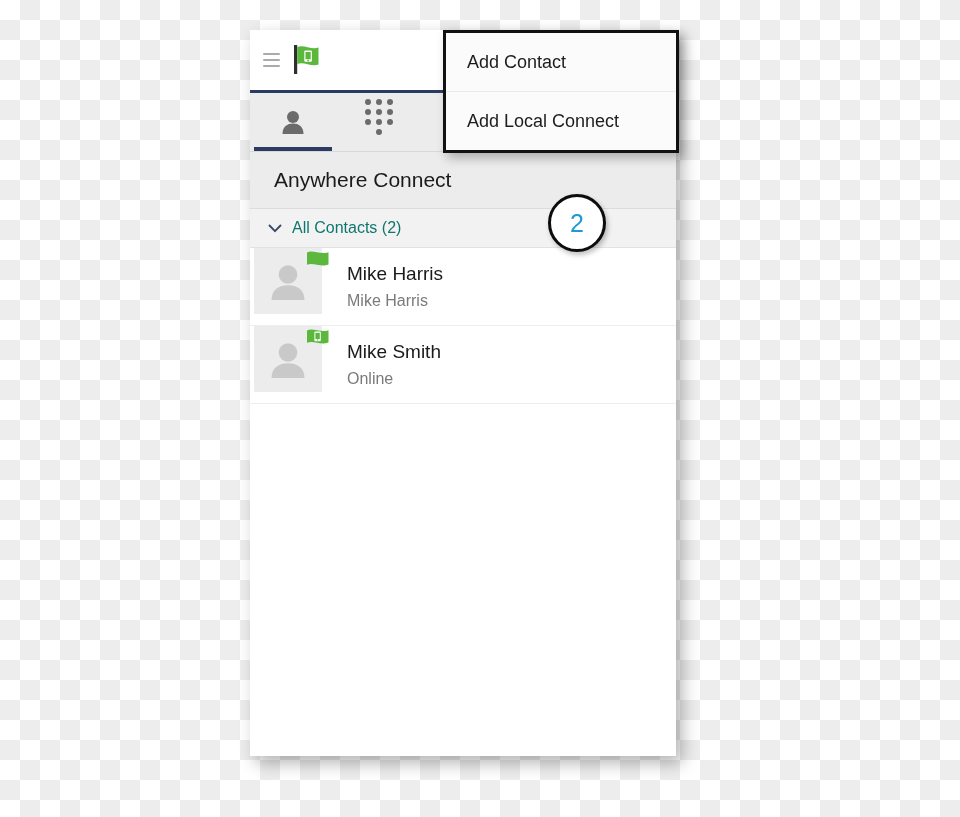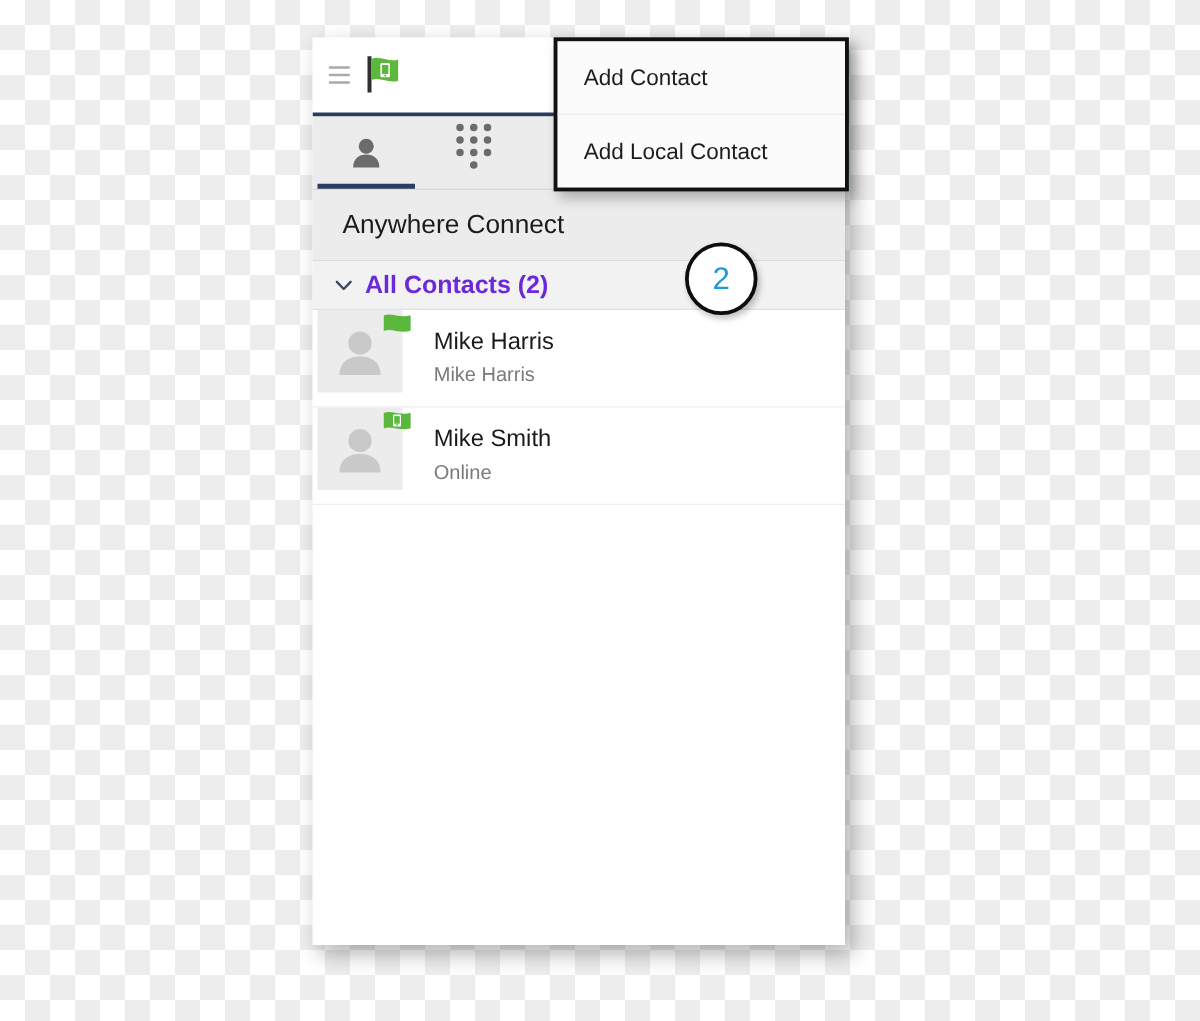--- a/index.html
+++ b/index.html
@@ -152,23 +152,22 @@
   }
   .chevron {
     width: 22px;
     height: 22px;
     display: flex;
     align-items: center;
     justify-content: center;
     margin-right: 6px;
   }
   .group-label {
-    font-size: 20px;
-    color: #6d28d9;
-    font-weight: bold;
+    font-size: 16px;
+    color: #0f766e;
   }
 
   
   .contact-list {
     background: #ffffff;
   }
   .contact-row {
     height: 77px;
     display: flex;
     border-bottom: 1px solid #eeeeee;
@@ -213,21 +212,21 @@
     line-height: 1.45;
     margin-top: 2px;
   }
 
   
   .dropdown-menu {
     position: absolute;
     left: 443px;
     top: 30px;
     width: 230px;
-    background: #14532d;
+    background: #e5e5e5;
     border: 3px solid #111111;
     box-shadow: 4px 5px 10px rgba(0,0,0,0.28);
     z-index: 20;
   }
   .menu-item {
     height: 58px;
     display: flex;
     align-items: center;
     padding-left: 21px;
     font-size: 18px;
@@ -370,20 +369,20 @@
           <span class="contact-name">Mike Smith</span>
           <span class="contact-status">Online</span>
         </div>
       </div>
 
     </div>
   </div>
 
   <div class="dropdown-menu">
     <div class="menu-item">Add Contact</div>
-    <div class="menu-item">Add Local Contact</div>
+    <div class="menu-item">Add Local Connect</div>
   </div>
 
   <div class="step-callout">
     <span class="step-number">2</span>
   </div>
 
 </div>
 
 </body></html>

